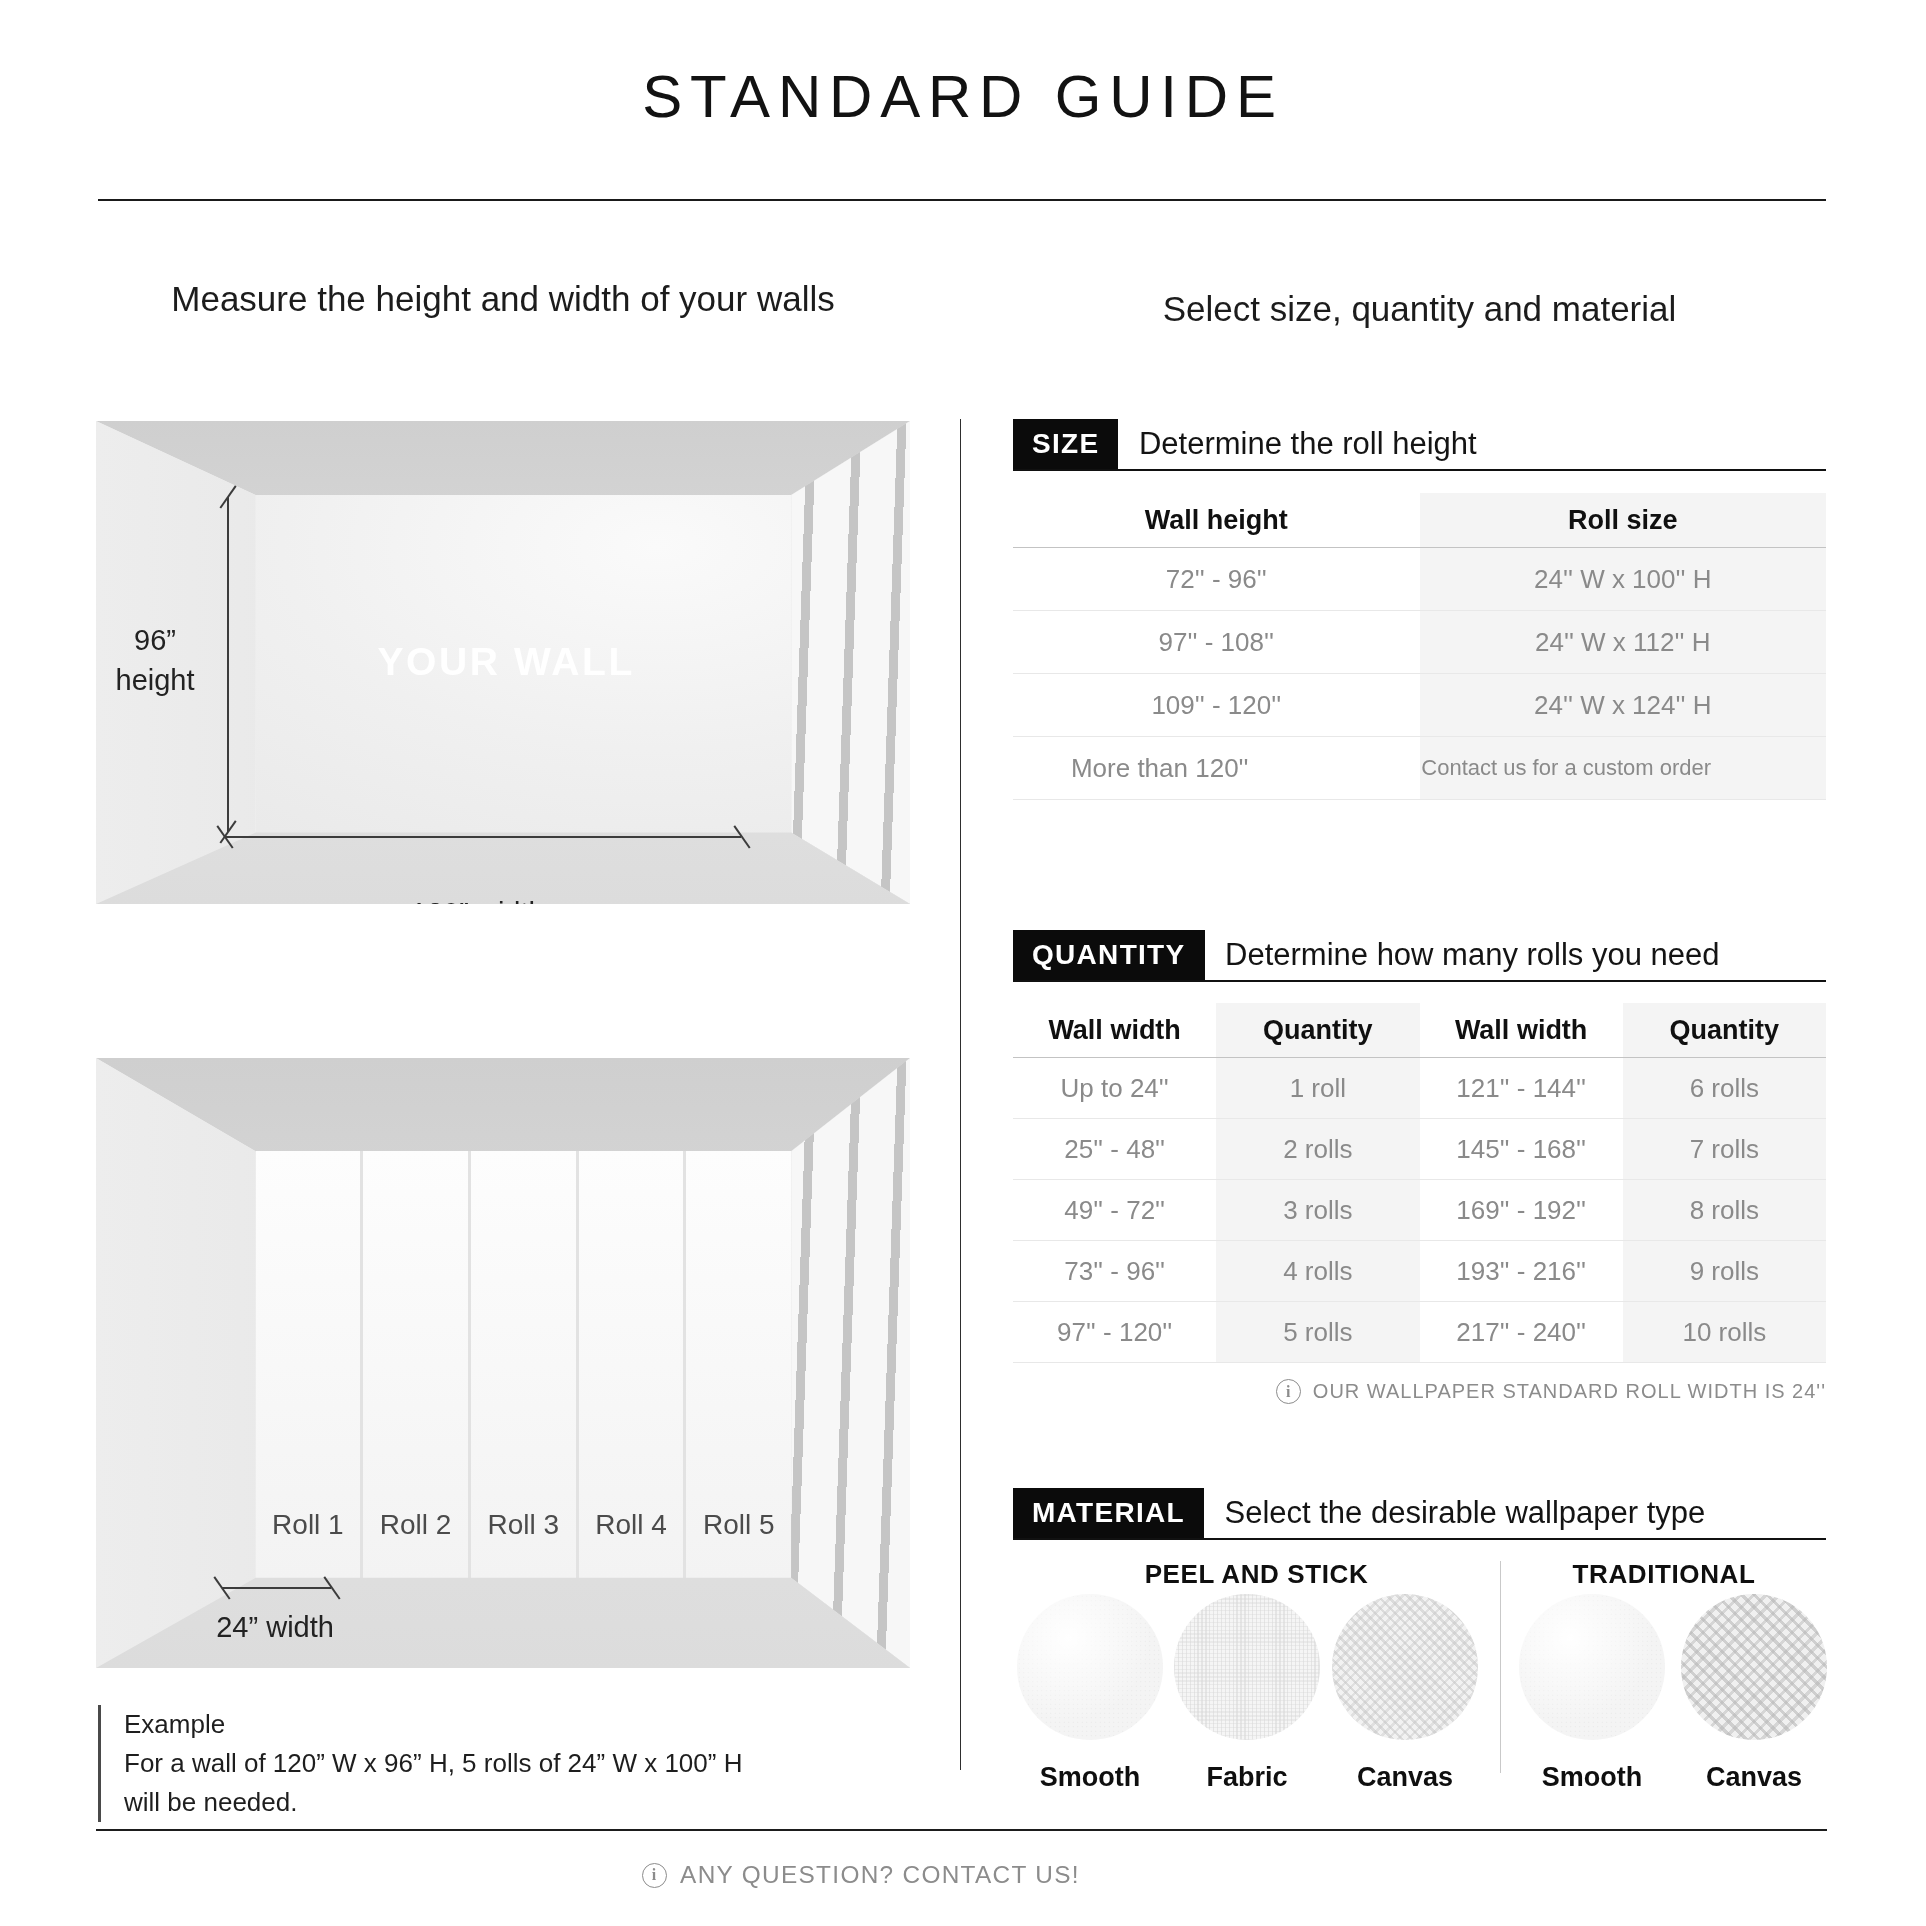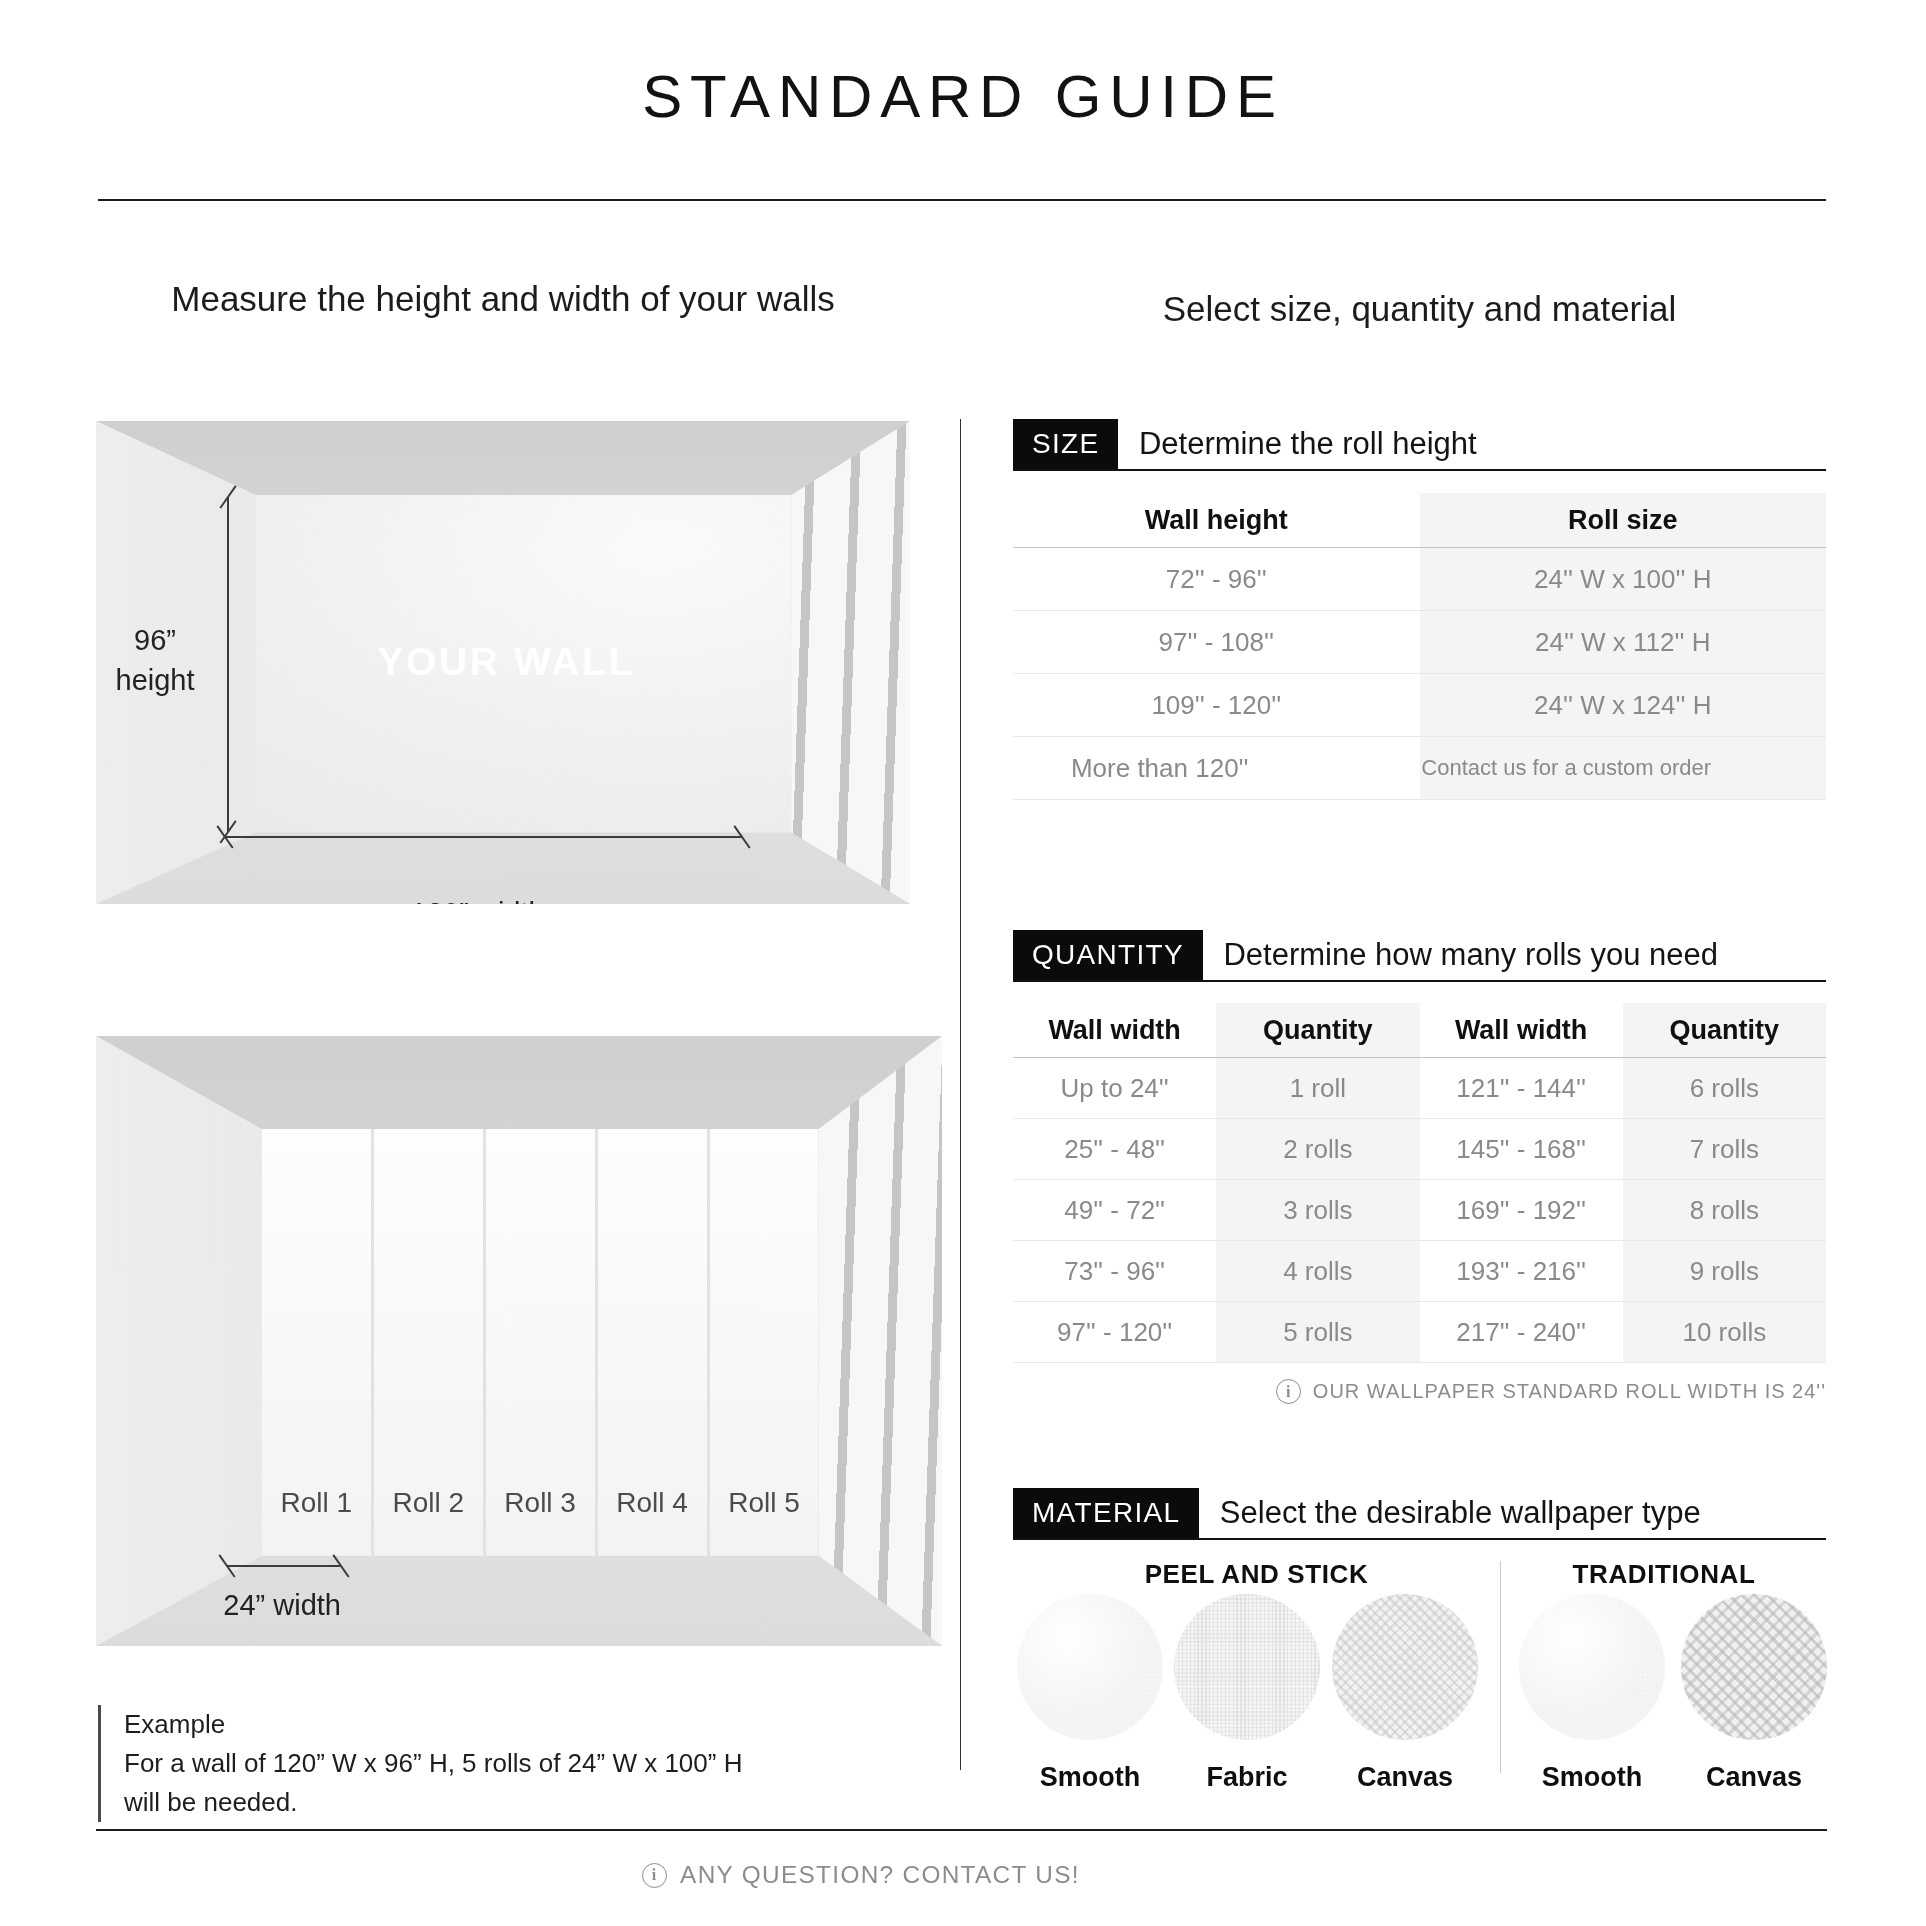--- a/index.html
+++ b/index.html
@@ -16,21 +16,21 @@
   .col-heading.left{left:96px;top:276px;width:814px;}
   .col-heading.right{left:1013px;top:286px;width:813px;}
 
   .v-divider{position:absolute;width:1.3px;background:#2e2e2e;}
   .v-divider.main{left:960px;top:419px;height:1351px;}
   .v-divider.mat{left:1500px;top:1561px;height:212px;background:#c9c9c9;}
 
   
   .room{position:absolute;left:96px;width:814px;background:#f0f0f0;overflow:hidden;}
   .room1{top:421px;height:483px;}
-  .room2{top:1036px;height:610px;padding-left:32px;}
+  .room2{top:1058px;height:610px;}
   .r-layer{position:absolute;inset:0;}
   .r-ceiling{clip-path:polygon(0 0,100% 0,85.4% 15.3%,19.6% 15.3%);
              background:linear-gradient(180deg,#cfcfcf 0%,#e7e7e7 100%);}
   .r-leftwall{clip-path:polygon(0 0,19.6% 15.3%,19.6% 85.2%,0 100%);
               background:linear-gradient(90deg,#ededed,#dcdcdc);}
   .r-window{clip-path:polygon(85.4% 15.3%,100% 0,100% 100%,85.4% 85.2%);
             background-color:#cccccc;
             background-image:repeating-linear-gradient(92deg,#f7f7f7 0px,#f7f7f7 36px,#c5c5c5 36px,#c5c5c5 45px);}
   .r-floor{clip-path:polygon(19.6% 85.2%,85.4% 85.2%,100% 100%,0 100%);
            background:linear-gradient(180deg,#eaeaea 0%,#dcdcdc 100%);}
@@ -65,21 +65,21 @@
 
   
   .example{position:absolute;left:98px;top:1705px;width:803px;border-left:3.2px solid #4a4a4a;
            padding-left:23px;font-size:26px;line-height:1.5;color:#1e1e1e;}
 
   
   .sec-head{position:absolute;left:1013px;width:813px;height:50px;display:flex;align-items:center;}
   .size-head{top:419px;}
   .quantity-head{top:930px;}
   .material-head{top:1488px;}
-  .tag{background:#0b0b0b;color:#ffffff;font-weight:normal;font-size:28px;letter-spacing:1.3px;
+  .tag{background:#0b0b0b;color:#ffffff;font-weight:bold;font-size:28px;letter-spacing:1.3px;
        padding:0 19px;height:50px;display:flex;align-items:center;flex:0 0 auto;}
   .subtitle{margin-left:20.5px;font-size:31px;color:#141414;white-space:nowrap;}
   .sec-rule{height:1.9px;background:#111111;}
   .size-rule{left:1013px;top:469px;width:813px;}
   .quantity-rule{left:1013px;top:980px;width:813px;}
   .material-rule{left:1013px;top:1538px;width:813px;}
 
   .table{position:absolute;left:1013px;width:813px;}
   .size-table{top:493px;}
   .quantity-table{top:1003px;}

